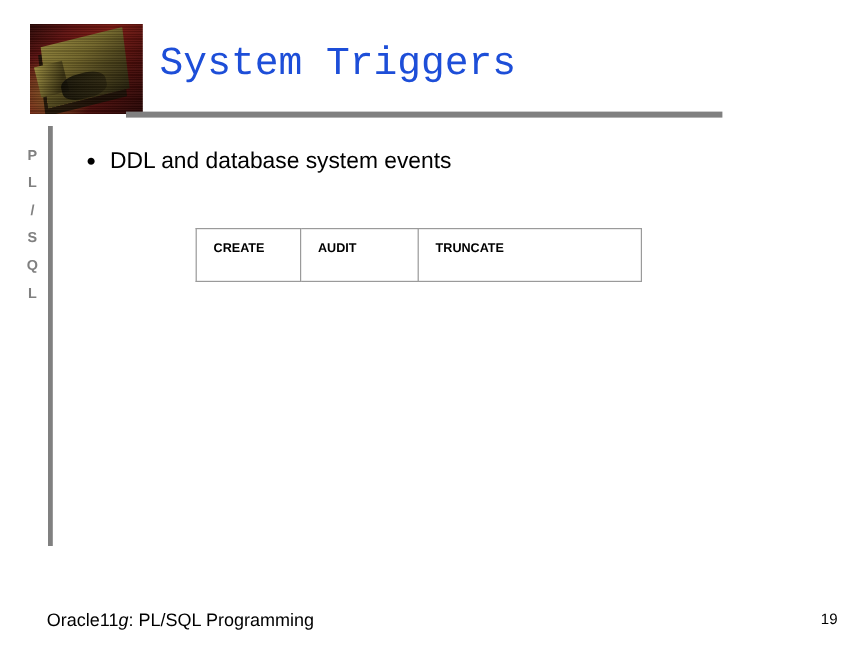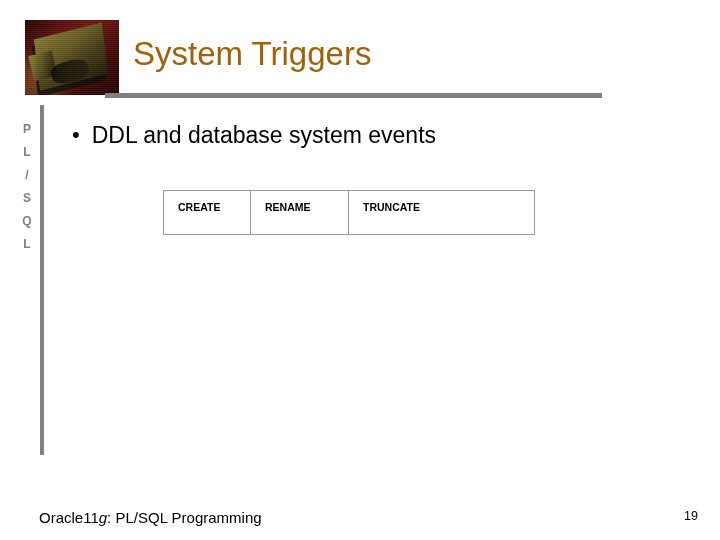--- a/index.html
+++ b/index.html
@@ -68,22 +68,23 @@
       rgba(255,255,255,0.03) 2px);
   }
 
   
   .slide-title {
     position: absolute;
     left: 133px;
     top: 34px;
     font-size: 33px;
     line-height: 40px;
-    color: #a16207;
+    color: #1d4ed8;
     white-space: nowrap;
+    font-family: Liberation Mono, monospace;
   }
 
   
   .title-rule {
     position: absolute;
     left: 105px;
     top: 93px;
     width: 497px;
     height: 5px;
     background: #808080;
@@ -121,21 +122,21 @@
     display: flex;
     align-items: flex-start;
   }
   .bullet-dot {
     font-size: 22px;
     line-height: 30px;
     color: #000000;
     margin-right: 12px;
   }
   .bullet-text {
-    font-size: 23px;
+    font-size: 19px;
     line-height: 30px;
     color: #000000;
     white-space: nowrap;
   }
 
   
   .events-table {
     position: absolute;
     left: 137px;
     top: 190px;
@@ -208,20 +209,20 @@
 
 <table class="events-table">
   <colgroup>
     <col class="c1">
       <col class="c2">
       <col class="c3">
   </colgroup>
   <tbody>
     <tr>
       <td>CREATE</td>
-      <td>RENAME</td>
+      <td>AUDIT</td>
       <td>TRUNCATE</td>
     </tr>
   </tbody>
 </table>
 
 <div class="footer-text"><span>Oracle11</span><span class="g-italic">g</span><span>: PL/SQL Programming</span></div>
 <div class="page-number">19</div>
 
 </body></html>

